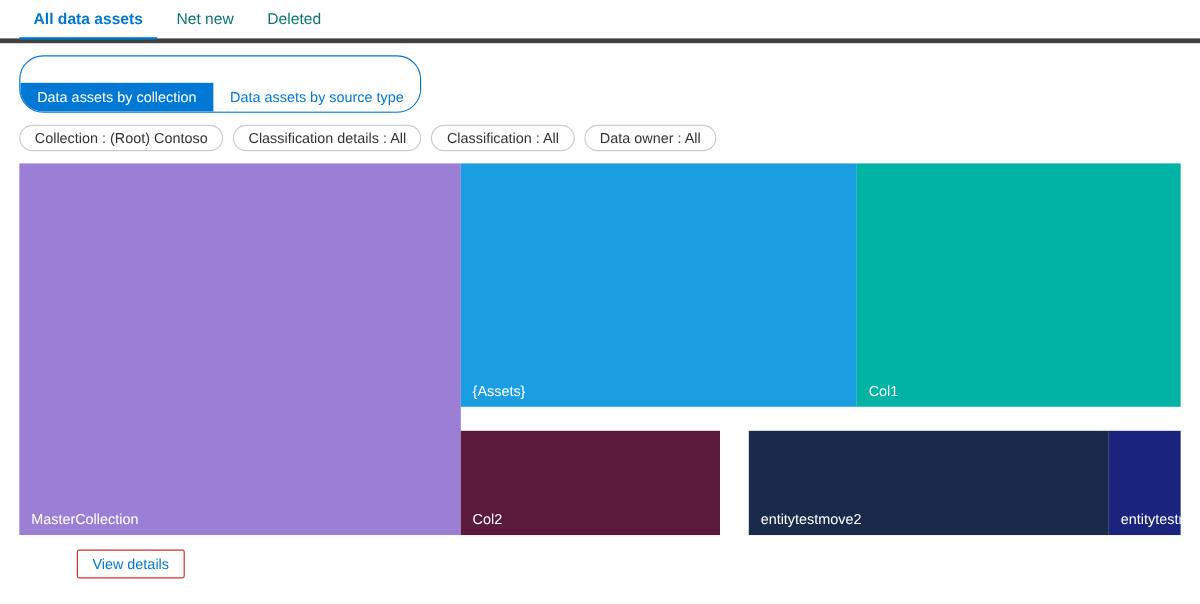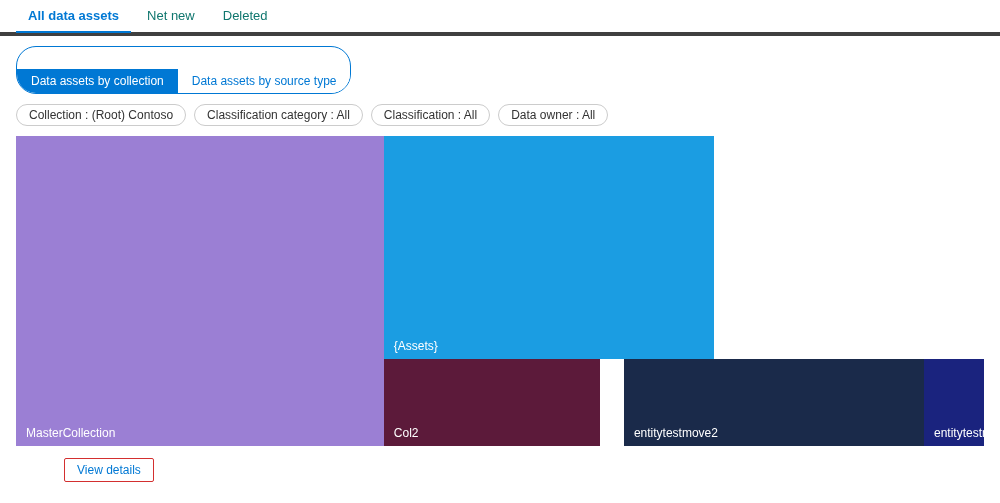--- a/index.html
+++ b/index.html
@@ -111,20 +111,21 @@
       font-size: 12px;
       font-weight: 500;
     }
 
     
     .right-side {
       flex: 1;
       display: flex;
       flex-direction: column;
       height: 100%;
+      gap: 20px;
     }
 
     
     .right-top {
       display: flex;
       flex: 1;
       height: 72%;
     }
 
     .block-assets {
@@ -198,38 +199,41 @@
 
 <div class="controls-row">
   <div class="toggle-group">
     <button class="toggle-btn active">Data assets by collection</button>
     <button class="toggle-btn">Data assets by source type</button>
   </div>
 </div>
 
 <div class="filter-row">
   <div class="filter-chip">Collection : (Root) Contoso</div>
-  <div class="filter-chip">Classification category : All</div>
+  <div class="filter-chip">Classification details : All</div>
   <div class="filter-chip">Classification : All</div>
   <div class="filter-chip">Data owner : All</div>
 </div>
 
 <div class="treemap-area">
   <div class="treemap-container">
 
     <div class="block-master">
       <span class="block-label">MasterCollection</span>
     </div>
 
     <div class="right-side">
 
       <div class="right-top">
         <div class="block-assets">
           <span class="block-label">{Assets}</span>
         </div>
+        <div class="block-col1">
+          <span class="block-label">Col1</span>
+        </div>
       </div>
 
       <div class="right-bottom">
         <div class="block-col2">
           <span class="block-label">Col2</span>
         </div>
         <div class="block-entity2">
           <span class="block-label">entitytestmove2</span>
         </div>
         <div class="block-entitymov">

